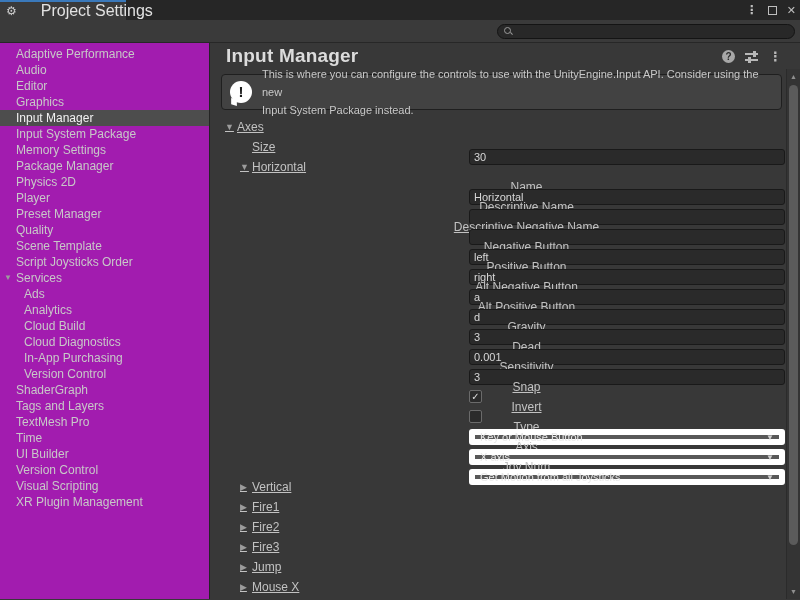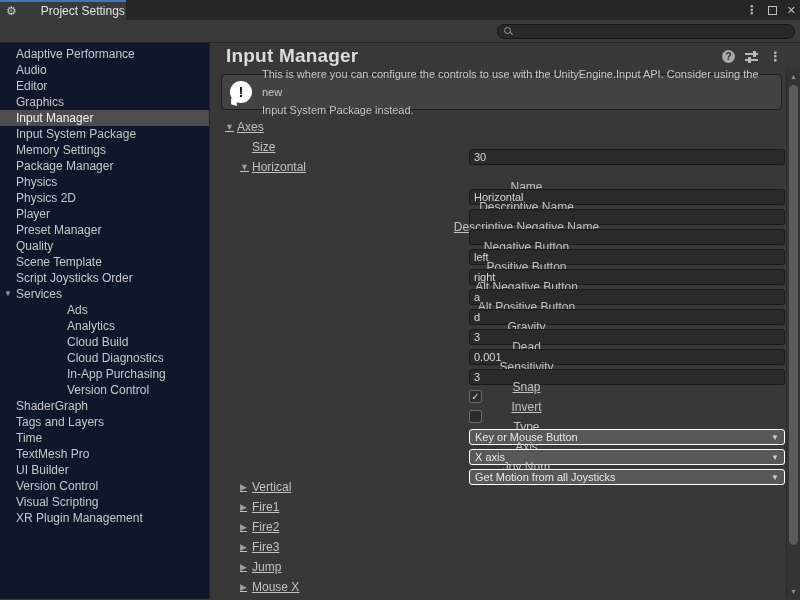--- a/index.html
+++ b/index.html
@@ -5,21 +5,21 @@
   * { margin:0; padding:0; box-sizing:border-box; }
   html,body { width:800px; height:600px; overflow:hidden; background:#383838;
     font-family:"Liberation Sans","DejaVu Sans",sans-serif; color:#C2C2C2; }
 
   
   #tabbar { position:relative; height:20px; background:#262626; }
   .tab { position:absolute; left:0; top:0; height:20px; width:126px;
     background:#3A3A3A; border-top:2px solid #3A79BB;
     display:flex; align-items:center; padding-left:6px; gap:4px; }
   .tab .gear { font-size:12px; color:#CFCFCF; line-height:1; }
-  .tab .tab-label { font-size:12px; color:#E2E2E2; white-space:nowrap;padding-left:20px; }
+  .tab .tab-label { font-size:16px; color:#E2E2E2; white-space:nowrap;padding-left:20px; }
   .wincontrols { position:absolute; right:4px; top:0; height:20px;
     display:flex; align-items:center; gap:10px; }
   .wc-menu { color:#BEBEBE; font-size:12px; font-weight:bold; cursor:default; }
   .wc-max { width:9px; height:9px; border:1.5px solid #BEBEBE; }
   .wc-close { color:#BEBEBE; font-size:11px; }
 
   
   #toolbar { position:relative; height:23px; background:#3A3A3A;
     border-bottom:1px solid #272727; }
   .searchbox { position:absolute; right:5px; top:4px; width:298px; height:15px;
@@ -28,25 +28,25 @@
   .mag { width:9px; height:9px; position:relative; }
   .mag::before { content:""; position:absolute; left:0; top:0; width:5px; height:5px;
     border:1px solid #9A9A9A; border-radius:50%; }
   .mag::after { content:""; position:absolute; left:6px; top:6px; width:3px; height:1px;
     background:#9A9A9A; transform:rotate(45deg); }
   .searchbox input { background:transparent; border:none; outline:none; color:#DDD;
     font-size:11px; width:260px; }
 
   
   #content { display:flex; height:556px; }
-  #sidebar { width:210px; background:#0f172a; border-right:1px solid #242424;
+  #sidebar { width:210px; background:#a21caf; border-right:1px solid #242424;
     padding-top:3px; overflow:hidden; }
   .side-item { position:relative; height:16px; line-height:16px; font-size:12px;
     color:#C8C8C8; padding-left:16px; white-space:nowrap; cursor:default; }
-  .side-item.indent { padding-left:24px;margin-left:43px; }
+  .side-item.indent { padding-left:24px; }
   .side-item.selected { background:#4D4D4D; color:#F2F2F2; }
   .side-item .tri { position:absolute; left:4px; top:0; width:10px; font-size:8px;
     color:#9C9C9C; display:none; }
   .side-item.foldout-expanded .tri { display:inline; }
   .side-item.foldout-expanded .tri::before { content:"▼"; }
 
   
   #main { position:relative; flex:1; background:#383838; }
   .hdr { height:26px; display:flex; align-items:center; padding-left:16px; }
   .hdr .title { font-size:19px; font-weight:bold; color:#DCDCDC; letter-spacing:0.2px; }
@@ -88,21 +88,21 @@
   .row.kind-text .ctl-field { display:flex; }
   .ctl-field { background:#2A2A2A; border:1px solid #191919; border-radius:3px;
     align-items:center; padding-left:4px; font-size:11px; color:#D8D8D8; }
   .row.kind-checkbox .ctl-check { display:block; background:none; }
   .ctl-check { width:13px; }
   .ctl-check .box { width:13px; height:13px; margin-top:1px; background:#2B2B2B;
     border:1px solid #6B6B6B; border-radius:2px; color:#DCDCDC; font-size:10px;
     line-height:11px; text-align:center; font-weight:bold; }
   .row.checked .ctl-check .box::before { content:"✓"; }
   .row.kind-dropdown .ctl-drop { display:flex; }
-  .ctl-drop { background:#585858; border:1px solid #ffffff; border-radius:3px;
+  .ctl-drop { background:#585858; border:6px solid #ffffff; border-radius:3px;
     align-items:center; padding-left:5px; font-size:11px; color:#E8E8E8; }
   .ctl-drop .dd-arrow { margin-left:auto; margin-right:5px; font-size:8px;
     color:#CFCFCF; }
 
   
   .vscroll { position:absolute; top:26px; right:0; bottom:0; width:14px;
     background:#343434; border-left:1px solid #2B2B2B; }
   .vs-up, .vs-down { position:absolute; left:0; width:13px; height:13px;
     text-align:center; font-size:7px; color:#8F8F8F; line-height:13px; }
   .vs-up { top:1px; } .vs-down { bottom:1px; }
@@ -161,24 +161,20 @@
       <div class="side-item">
         
         <span class="side-label">Memory Settings</span>
       </div>
       <div class="side-item">
         
         <span class="side-label">Package Manager</span>
       </div>
       <div class="side-item">
         
-        <span class="side-label">Physics</span>
-      </div>
-      <div class="side-item">
-        
         <span class="side-label">Physics 2D</span>
       </div>
       <div class="side-item">
         
         <span class="side-label">Player</span>
       </div>
       <div class="side-item">
         
         <span class="side-label">Preset Manager</span>
       </div>
@@ -225,25 +221,25 @@
       <div class="side-item">
         
         <span class="side-label">ShaderGraph</span>
       </div>
       <div class="side-item">
         
         <span class="side-label">Tags and Layers</span>
       </div>
       <div class="side-item">
         
+        <span class="side-label">TextMesh Pro</span>
+      </div>
+      <div class="side-item">
+        
         <span class="side-label">Time</span>
-      </div>
-      <div class="side-item">
-        
-        <span class="side-label">TextMesh Pro</span>
       </div>
       <div class="side-item">
         
         <span class="side-label">UI Builder</span>
       </div>
       <div class="side-item">
         
         <span class="side-label">Version Control</span>
       </div>
       <div class="side-item">

